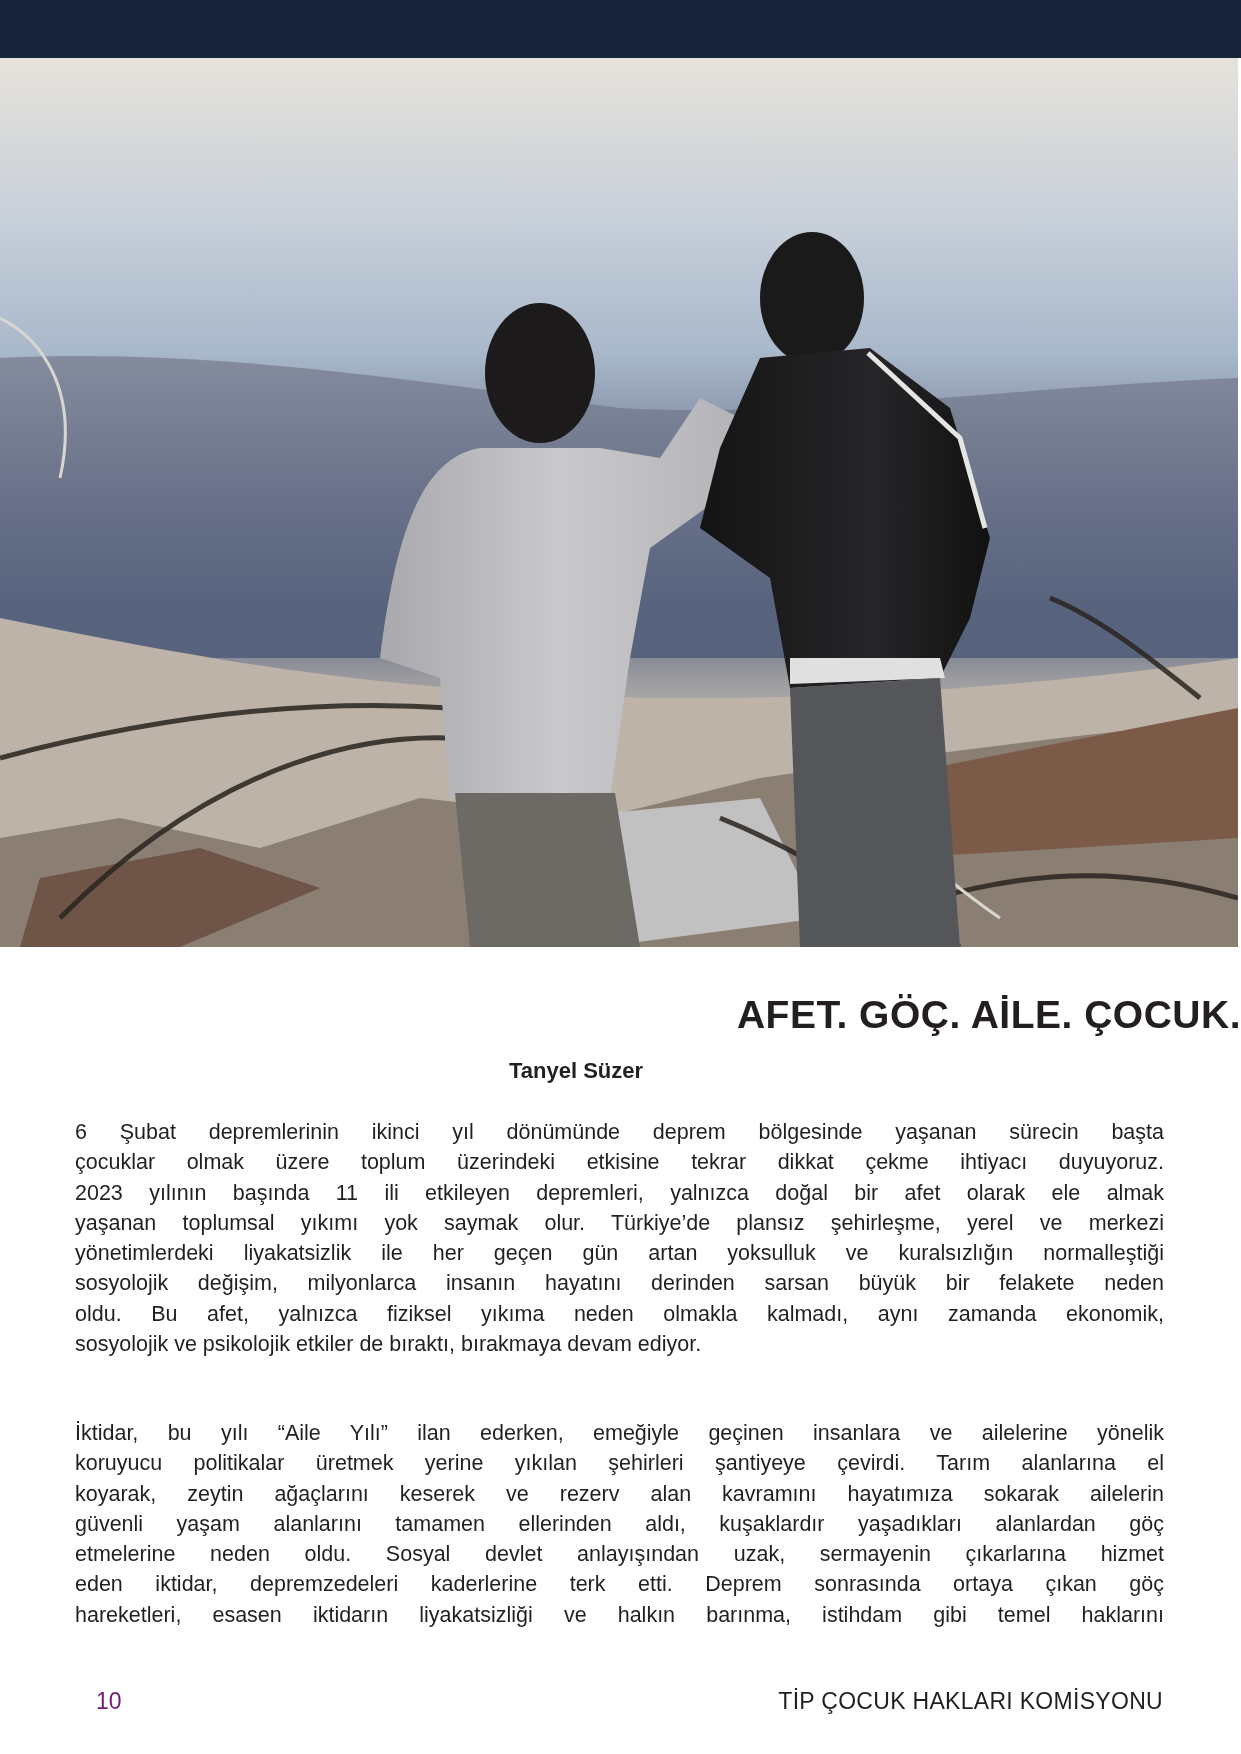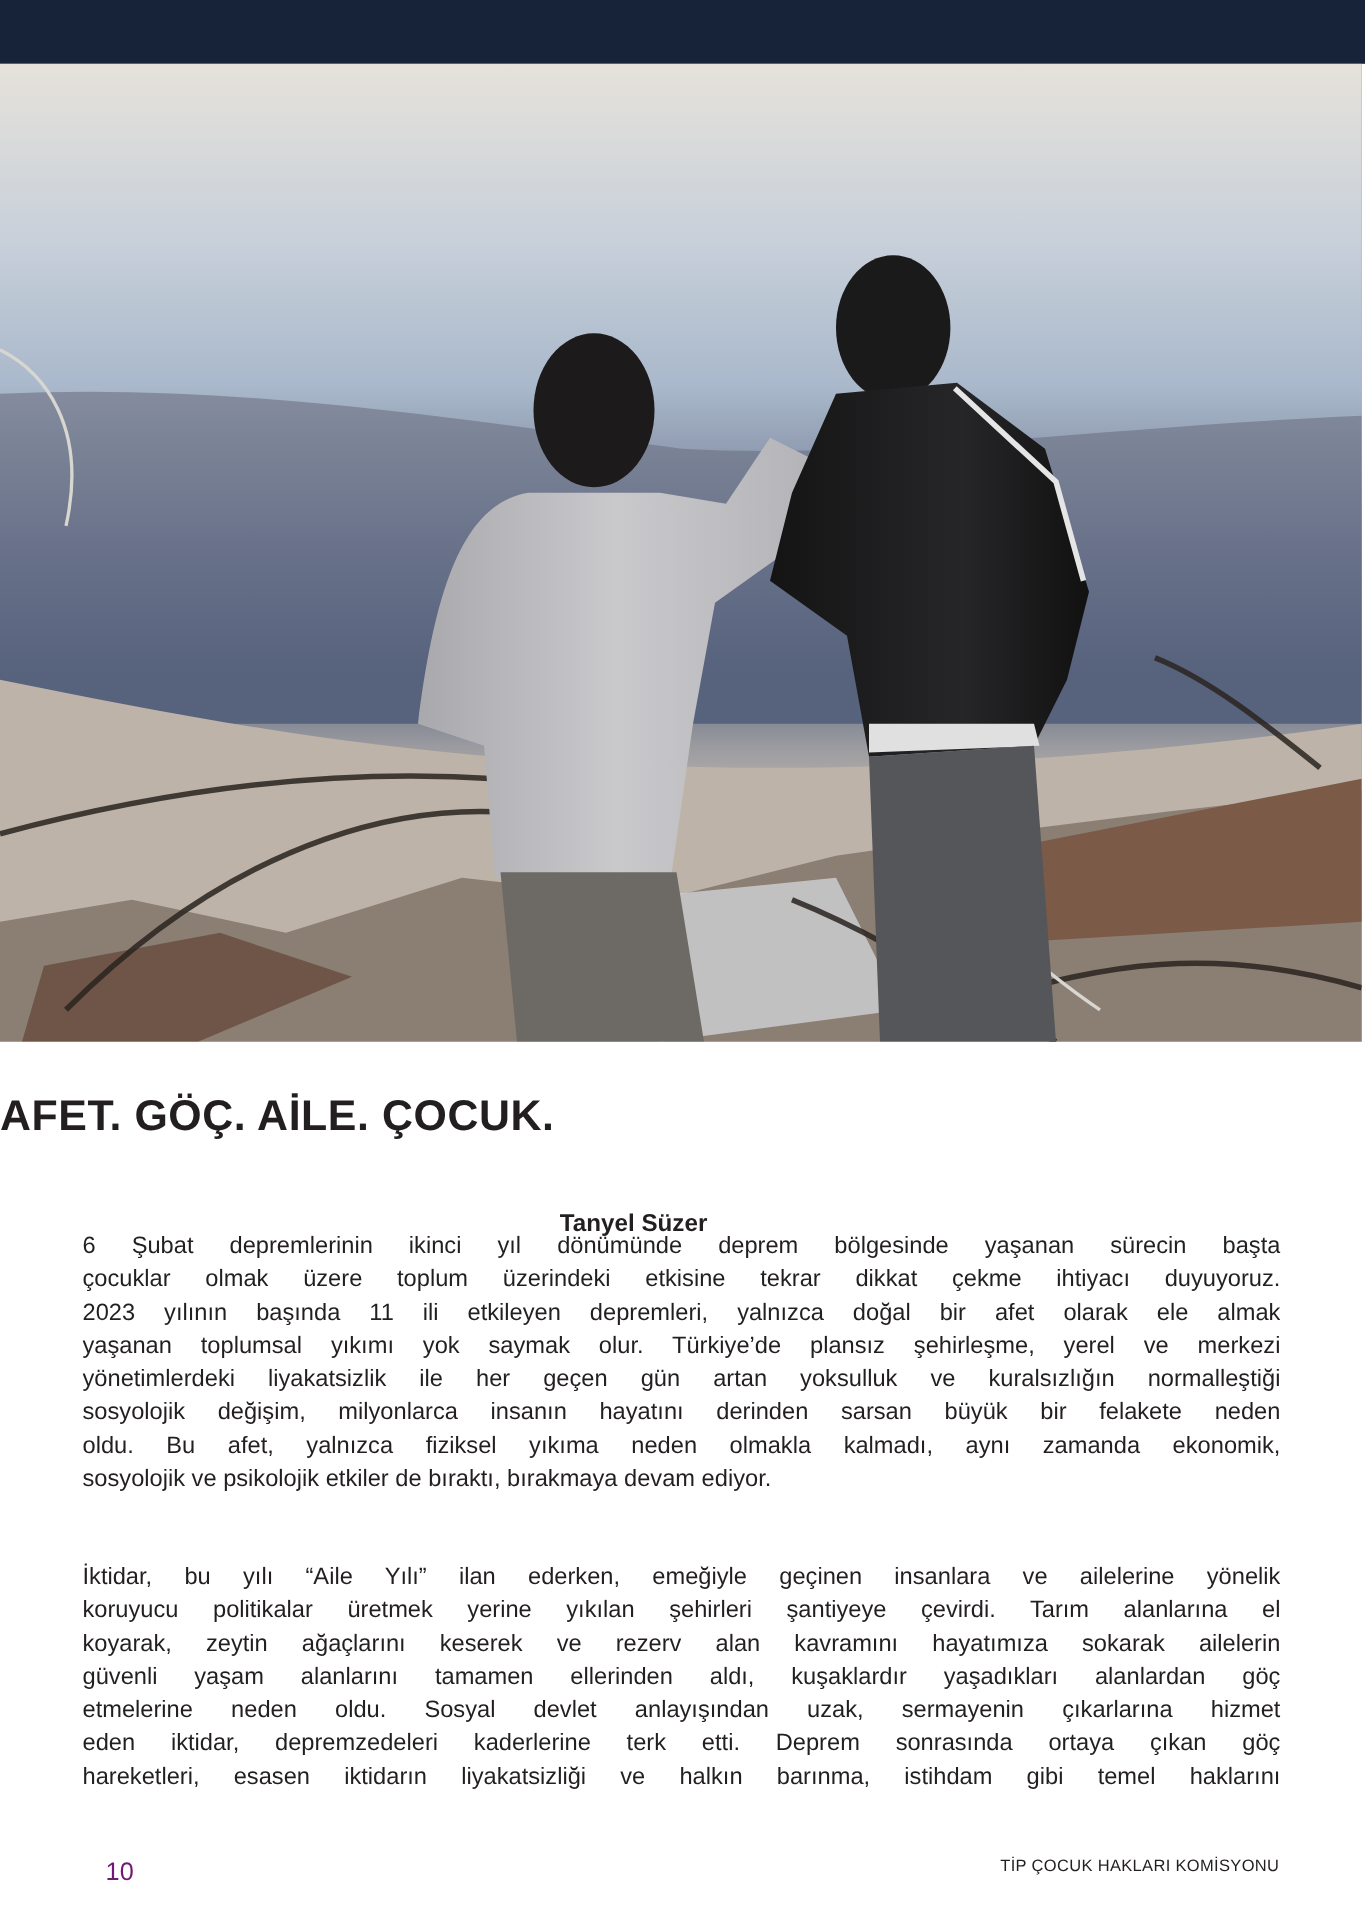--- a/index.html
+++ b/index.html
@@ -1,31 +1,31 @@
 <!DOCTYPE html>
 <html><head>
 <meta charset="utf-8">
 <style>
   html, body { margin:0; padding:0; }
   body { width:1241px; height:1754px; background:#ffffff; position:relative; overflow:hidden;
          font-family:"Liberation Sans", "DejaVu Sans", sans-serif; color:#231f20; }
   .topbar { position:absolute; left:0; top:0; width:1241px; height:58px; background:#162339; }
   .photo { position:absolute; left:0; top:58px; width:1238px; height:889px; overflow:hidden; background:#9aa6b8; }
   .photo svg { display:block; width:100%; height:100%; }
-  .title { position:absolute; left:0; width:1241px; top:993px; text-align:left;
+  .title { position:absolute; left:0; width:1241px; top:993px; text-align:right;
            font-size:39px; font-weight:bold; letter-spacing:0.5px; color:#231f20; }
-  .author { position:absolute; left:0; width:1152px; top:1099px; text-align:center;
+  .author { position:absolute; left:0; width:1152px; top:1058px; text-align:center;
             font-size:22px; font-weight:bold; color:#231f20; }
   .para { position:absolute; left:75px; width:1089px; font-size:21.5px; color:#231f20; }
   .line { height:30.3px; line-height:30.3px; white-space:nowrap; text-align:justify; text-align-last:justify; overflow:hidden; }
   .line.last { text-align-last:left; }
   .p1 { top:1117px; }
   .p2 { top:1418px; }
   .footer-num { position:absolute; left:96px; top:1688px; font-size:23px; color:#701a75; }
-  .footer-org { position:absolute; right:78px; top:1688px; font-size:15px; color:#231f20; letter-spacing:0.3px;text-align:center; }
+  .footer-org { position:absolute; right:78px; top:1688px; font-size:23px; color:#231f20; letter-spacing:0.3px;text-align:center; }
 </style>
 </head>
 <body>
 
 <div class="topbar"></div>
 
 <div class="photo" aria-label="Two children on earthquake debris">
   <svg viewBox="0 0 1238 889" preserveAspectRatio="none">
     <defs>
       <linearGradient id="sky" x1="0" y1="0" x2="0" y2="1">

